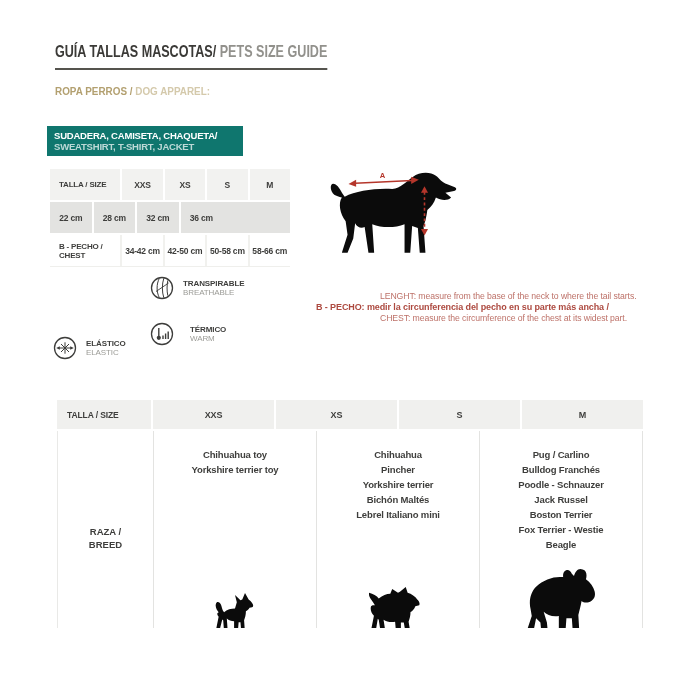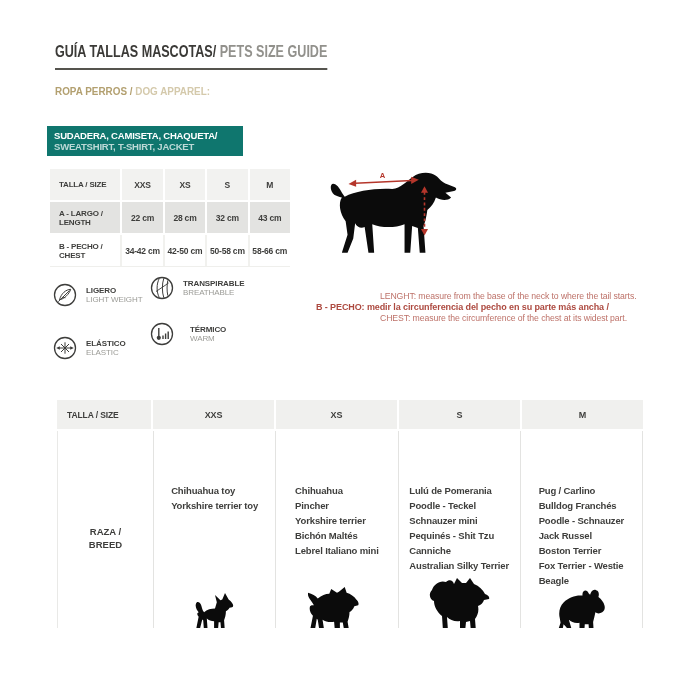--- a/index.html
+++ b/index.html
@@ -58,21 +58,21 @@
   .bt-head{display:flex;height:29px;background:#f0f0ee;margin-bottom:2px;}
   .bt-hcell{flex:1;display:flex;align-items:center;justify-content:center;
             font-size:9px;font-weight:700;color:#3e3e3c;border-right:2px solid #ffffff;letter-spacing:-0.1px;}
   .bt-hcell:last-child{border-right:none;}
   .bt-hfirst{flex:0 0 96px;justify-content:flex-start;padding-left:10px;box-sizing:border-box;font-size:8.5px;}
   .bt-body{display:flex;height:214px;border-bottom:1px solid #e3e3e1;border-left:1px solid #e9e9e7;}
   .bt-cell{flex:1;border-right:1px solid #e3e3e1;display:flex;flex-direction:column;
            align-items:center;padding-top:16px;box-sizing:border-box;}
   .bt-first{flex:0 0 96px;justify-content:center;padding-top:0;}
   .raza{width:46px;text-align:center;font-size:9.5px;font-weight:700;line-height:13px;color:#3e3e3c;}
-  .breeds{text-align:left;margin-top:36px;}
+  .breeds{text-align:center;}
   .breed-line{font-size:9.5px;font-weight:700;color:#3e3e3c;line-height:15px;letter-spacing:-0.15px;}
   .dogsvg{margin-top:auto;margin-bottom:7px;}
 </style>
 </head>
 <body>
 
 <div class="canvas">
 
   <div class="title">
     <div class="title-inner">
@@ -93,25 +93,24 @@
 
   <div class="size-table">
     <div class="st-row st-head">
       <div class="st-cell st-label">TALLA / SIZE</div>
       <div class="st-cell">XXS</div>
       <div class="st-cell">XS</div>
       <div class="st-cell">S</div>
       <div class="st-cell">M</div>
     </div>
     <div class="st-row st-a">
-      <div class="st-cell st-label">A - LARGO / LENGTH</div>
       <div class="st-cell">22 cm</div>
       <div class="st-cell">28 cm</div>
       <div class="st-cell">32 cm</div>
-      <div class="st-cell">43 cm</div>
+      <div class="st-cell">36 cm</div>
     </div>
     <div class="st-row st-b">
       <div class="st-cell st-label">B - PECHO / CHEST</div>
       <div class="st-cell">34-42 cm</div>
       <div class="st-cell">42-50 cm</div>
       <div class="st-cell">50-58 cm</div>
       <div class="st-cell">58-66 cm</div>
     </div>
   </div>
 
@@ -133,32 +132,20 @@
       <polygon points="104,10.2 96,7 96,14.6" fill="#b5362b"></polygon>
       <text x="63" y="8.5" font-size="8" font-weight="bold" fill="#b5362b" font-family="Liberation Sans, sans-serif">A</text>
     </g>
     <g>
       <line x1="110" y1="23" x2="110" y2="63" stroke="#b5362b" stroke-width="1.7" stroke-dasharray="3,2.6"></line>
       <polygon points="110,17 106.3,24 113.7,24" fill="#b5362b"></polygon>
       <polygon points="110,69 106.3,62 113.7,62" fill="#b5362b"></polygon>
     </g>
   </svg>
 
-  <div class="feature f1">
-    <svg width="24" height="24" viewBox="0 0 24 24">
-      <circle cx="12" cy="12" r="10.5" fill="none" stroke="#3d3d3b" stroke-width="1.3"></circle>
-      <path d="M6.5,17 C8,10.5 13,6.5 17.7,6.3 C16.2,11 11.5,15.6 7.3,16.6" fill="none" stroke="#3d3d3b" stroke-width="1"></path>
-      <line x1="5.3" y1="18.6" x2="16.5" y2="7.6" stroke="#3d3d3b" stroke-width="1"></line>
-      <line x1="9.5" y1="14.4" x2="12.5" y2="14.8" stroke="#3d3d3b" stroke-width="0.8"></line>
-    </svg>
-    <div>
-      <div class="f-es">LIGERO</div>
-      <div class="f-en">LIGHT WEIGHT</div>
-    </div>
-  </div>
 
   <div class="feature f2">
     <svg width="24" height="24" viewBox="0 0 24 24">
       <circle cx="12" cy="12" r="10.5" fill="none" stroke="#3d3d3b" stroke-width="1.3"></circle>
       <path d="M9.2,2.6 C6.4,8 6.4,16 9.2,21.4" fill="none" stroke="#3d3d3b" stroke-width="1"></path>
       <path d="M13.8,2.3 C11.9,8 11.9,16 13.8,21.7" fill="none" stroke="#3d3d3b" stroke-width="1"></path>
       <path d="M17.8,4.4 C16.8,9 16.8,15 17.8,19.6" fill="none" stroke="#3d3d3b" stroke-width="1"></path>
       <line x1="6" y1="15.5" x2="18.6" y2="7" stroke="#3d3d3b" stroke-width="0.9"></line>
     </svg>
     <div>
@@ -242,37 +229,20 @@
         </div>
         <svg class="dogsvg" width="62" height="52" viewBox="0 0 64 54">
           <path fill="#0b0b0b" d="M8,20 C5,14 1,12 2,7 C6,8 10,10 12,13 C16,10 20,8 24,8
             L26,3 L32,7 L34,6 L40,1 L42,7 C46,8 50,11 52,14 C54,16 55,18 54,20 L50,21
             C49,24 47,26 45,27 C45,31 44,34 43,37 L45,49 L40,49 L38,38 L35,38 L35,49 L30,49 L29,37
             C25,38 20,37 17,35 L19,48 L14,48 L12,35 L11,34 L9,46 L4,46 L7,31
             C4,28 3,24 4,21 C5,20 6,20 8,20 Z"></path>
         </svg>
       </div>
 
-      <div class="bt-cell">
-        <div class="breeds">
-          <div class="breed-line">Lulú de Pomerania</div>
-          <div class="breed-line">Poodle - Teckel</div>
-          <div class="breed-line">Schnauzer mini</div>
-          <div class="breed-line">Pequinés - Shit Tzu</div>
-          <div class="breed-line">Canniche</div>
-          <div class="breed-line">Australian Silky Terrier</div>
-        </div>
-        <svg class="dogsvg" width="70" height="62" viewBox="0 0 70 62">
-          <path fill="#0b0b0b" d="M30,8 L33,2 L38,7 L42,7 L46,2 L50,8 C55,10 59,14 61,18
-            C64,19 66,21 65,23 L60,24 C59,27 57,29 54,30 C55,35 54,39 51,43
-            L52,56 L47,56 L46,45 L42,46 L41,56 L36,56 L36,45 C31,46 26,44 23,41
-            L24,55 L19,55 L18,40 C13,36 10,30 10,25 C6,24 4,18 8,14
-            C10,8 16,4 22,6 C25,3 29,4 30,8 Z"></path>
-        </svg>
-      </div>
 
       <div class="bt-cell">
         <div class="breeds">
           <div class="breed-line">Pug / Carlino</div>
           <div class="breed-line">Bulldog Franchés</div>
           <div class="breed-line">Poodle - Schnauzer</div>
           <div class="breed-line">Jack Russel</div>
           <div class="breed-line">Boston Terrier</div>
           <div class="breed-line">Fox Terrier - Westie</div>
           <div class="breed-line">Beagle</div>

